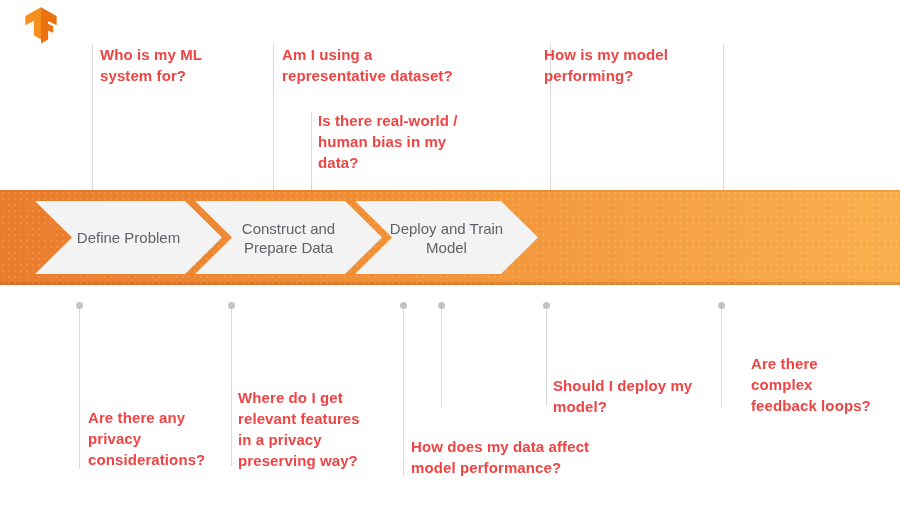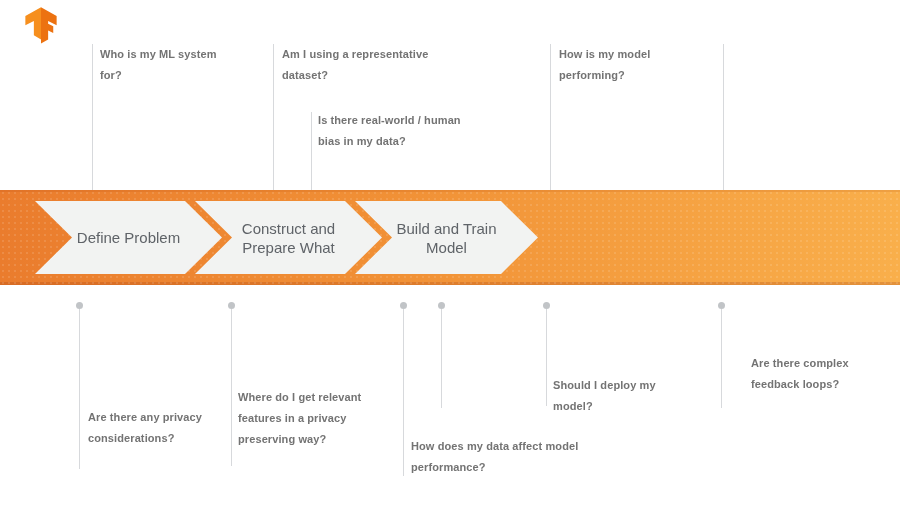--- a/index.html
+++ b/index.html
@@ -2,21 +2,21 @@
 <html><head>
 <meta charset="utf-8">
 <style>
   html,body{margin:0;padding:0;background:#ffffff;}
   .canvas{
     position:relative;width:900px;height:506px;overflow:hidden;background:#ffffff;
     font-family:"Liberation Sans","DejaVu Sans",sans-serif;
   }
   .logo{position:absolute;left:24px;top:7px;width:34px;height:37px;}
   .q{
-    position:absolute;font-size:11px;line-height:21px;font-weight:700;color:#737373;
+    position:absolute;font-size:15px;line-height:21px;font-weight:700;color:#ef4444;
     letter-spacing:.1px;
   }
   .vline{position:absolute;width:1px;background:#D7D9DC;}
   .dot{position:absolute;width:7px;height:7px;border-radius:50%;background:#C1C4C7;}
   .band{
     position:absolute;left:0;top:190px;width:900px;height:95px;
     background:linear-gradient(90deg,#EA7C2D 0%,#F19136 45%,#F9AF4B 100%);
     box-shadow:inset 0 2px 0 rgba(165,60,10,0.12), inset 0 -3px 0 rgba(165,60,10,0.25);
   }
   .band-texture{
@@ -52,32 +52,32 @@
 
   <div class="dot" style="left:89px;top:192px"></div>
   <div class="dot" style="left:270px;top:192px"></div>
   <div class="dot" style="left:308px;top:192px"></div>
   <div class="dot" style="left:547px;top:192px"></div>
   <div class="dot" style="left:720px;top:192px"></div>
 
   <div class="q" style="left:100px;top:44px;width:125px">Who is my ML system for?</div>
   <div class="q" style="left:282px;top:44px;width:190px">Am I using a representative dataset?</div>
   <div class="q" style="left:318px;top:110px;width:155px">Is there real-world / human bias in my data?</div>
-  <div class="q" style="left:559px;top:44px;width:135px">How is my model performing?</div>
+  <div class="q" style="left:544px;top:44px;width:135px">How is my model performing?</div>
 
   <div class="band">
     <div class="band-texture"></div>
     <div class="chev" style="left:35px;width:187px">
         <span>Define Problem</span>
       </div>
     <div class="chev" style="left:195px;width:187px">
-        <span>Construct and Prepare What</span>
+        <span>Construct and Prepare Data</span>
       </div>
     <div class="chev" style="left:355px;width:183px">
-        <span>Build and Train Model</span>
+        <span>Deploy and Train Model</span>
       </div>
   </div>
 
   <div class="dot" style="left:76px;top:302px"></div>
   <div class="dot" style="left:228px;top:302px"></div>
   <div class="dot" style="left:400px;top:302px"></div>
   <div class="dot" style="left:438px;top:302px"></div>
   <div class="dot" style="left:543px;top:302px"></div>
   <div class="dot" style="left:718px;top:302px"></div>
 

